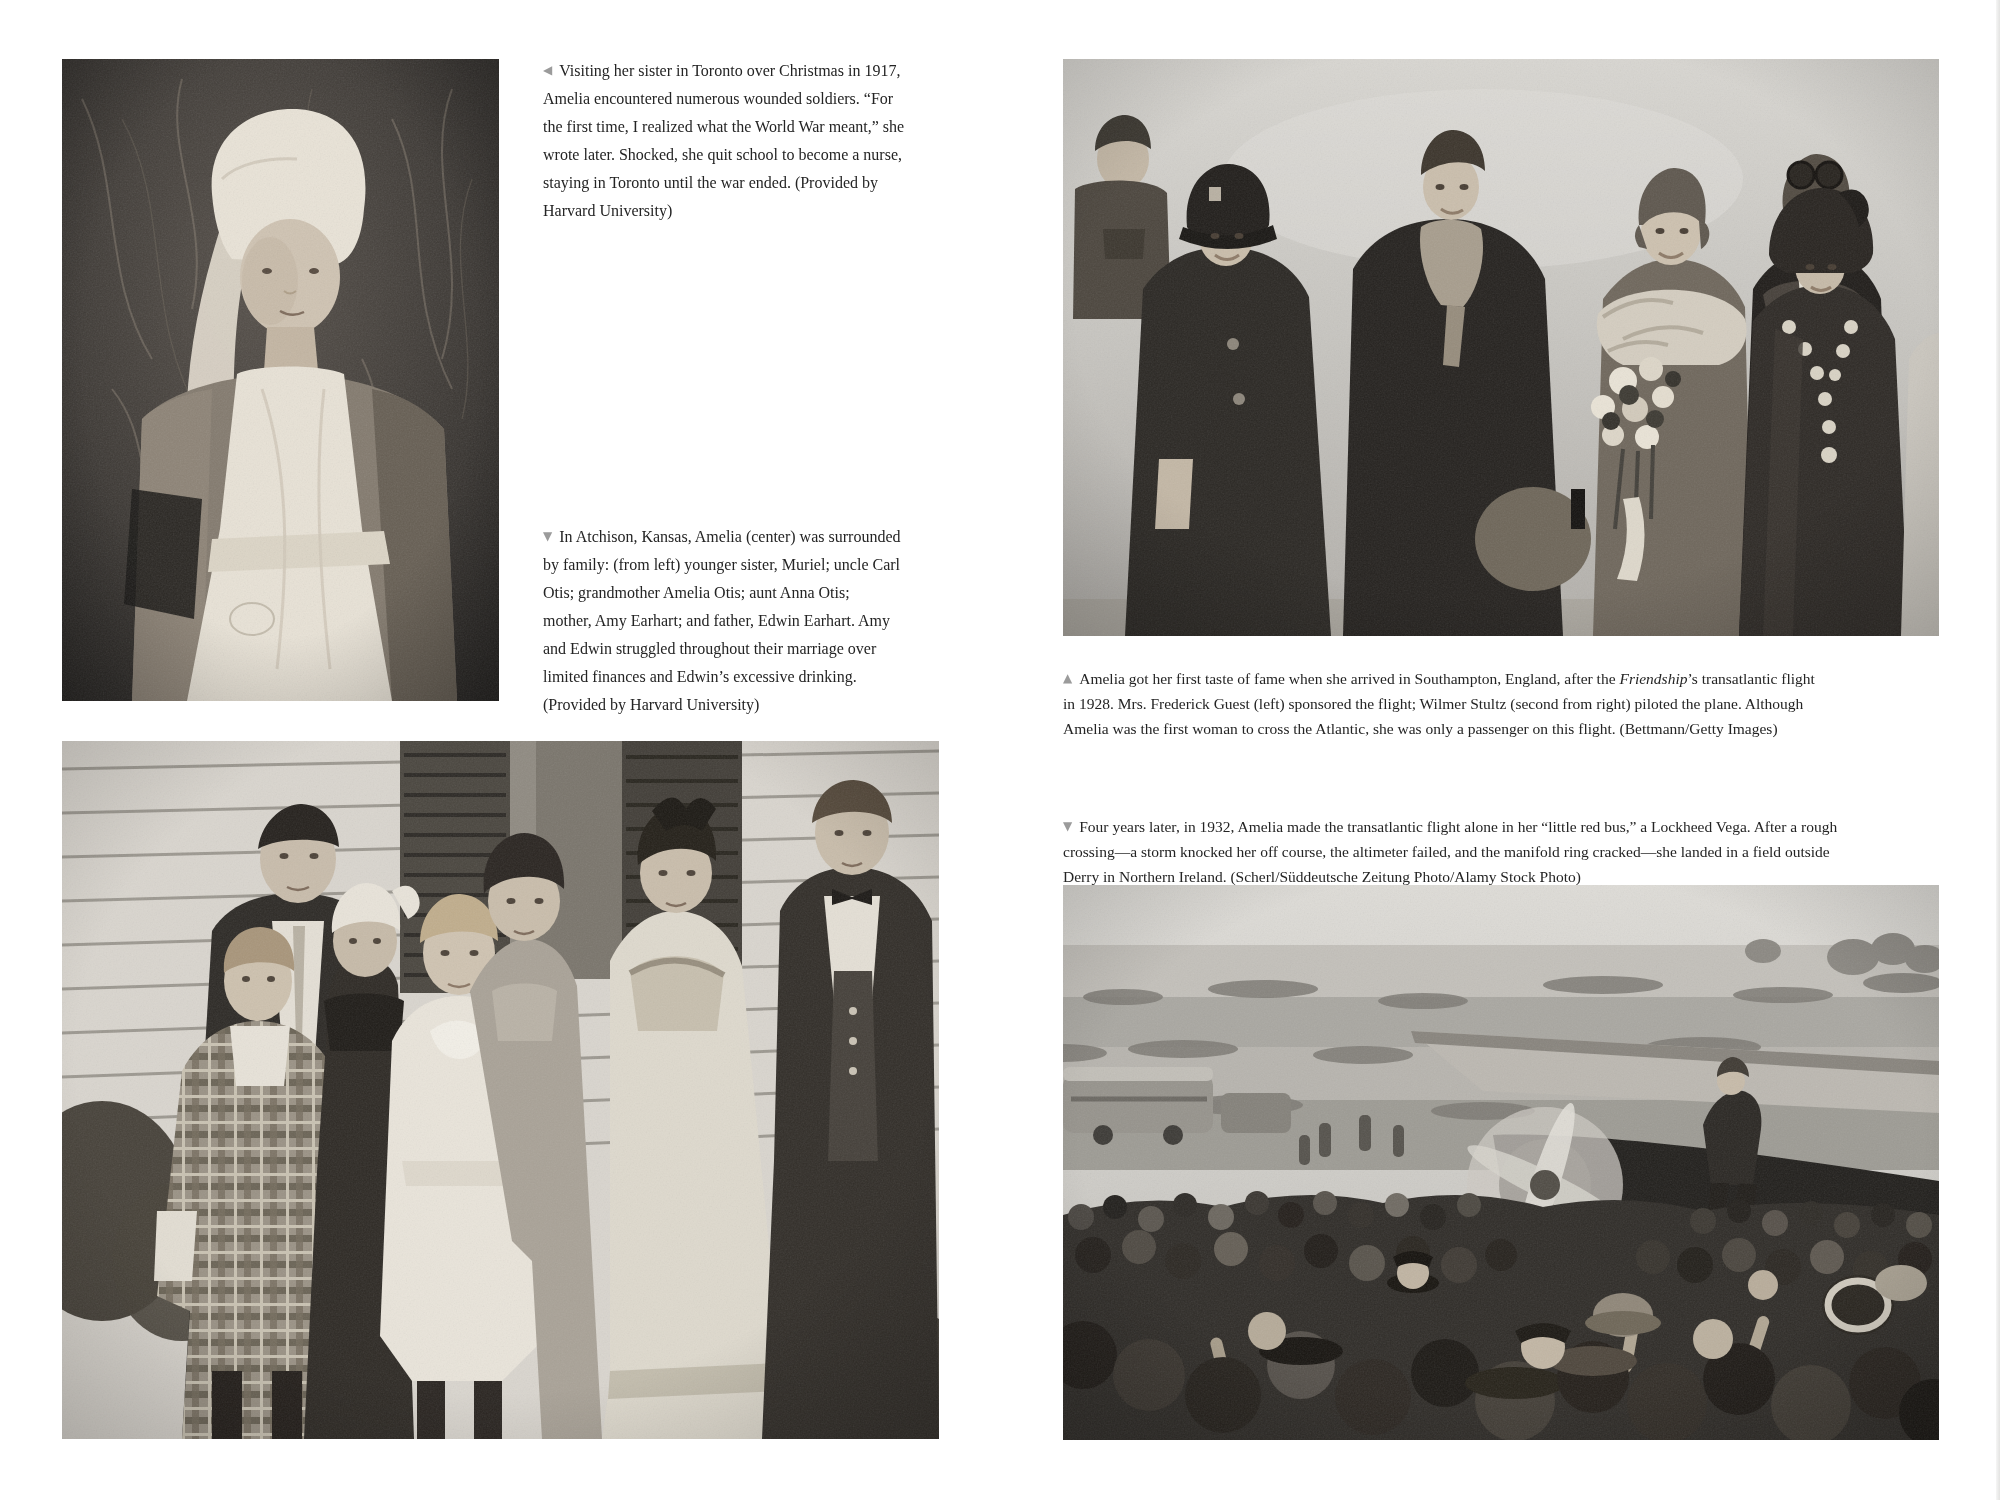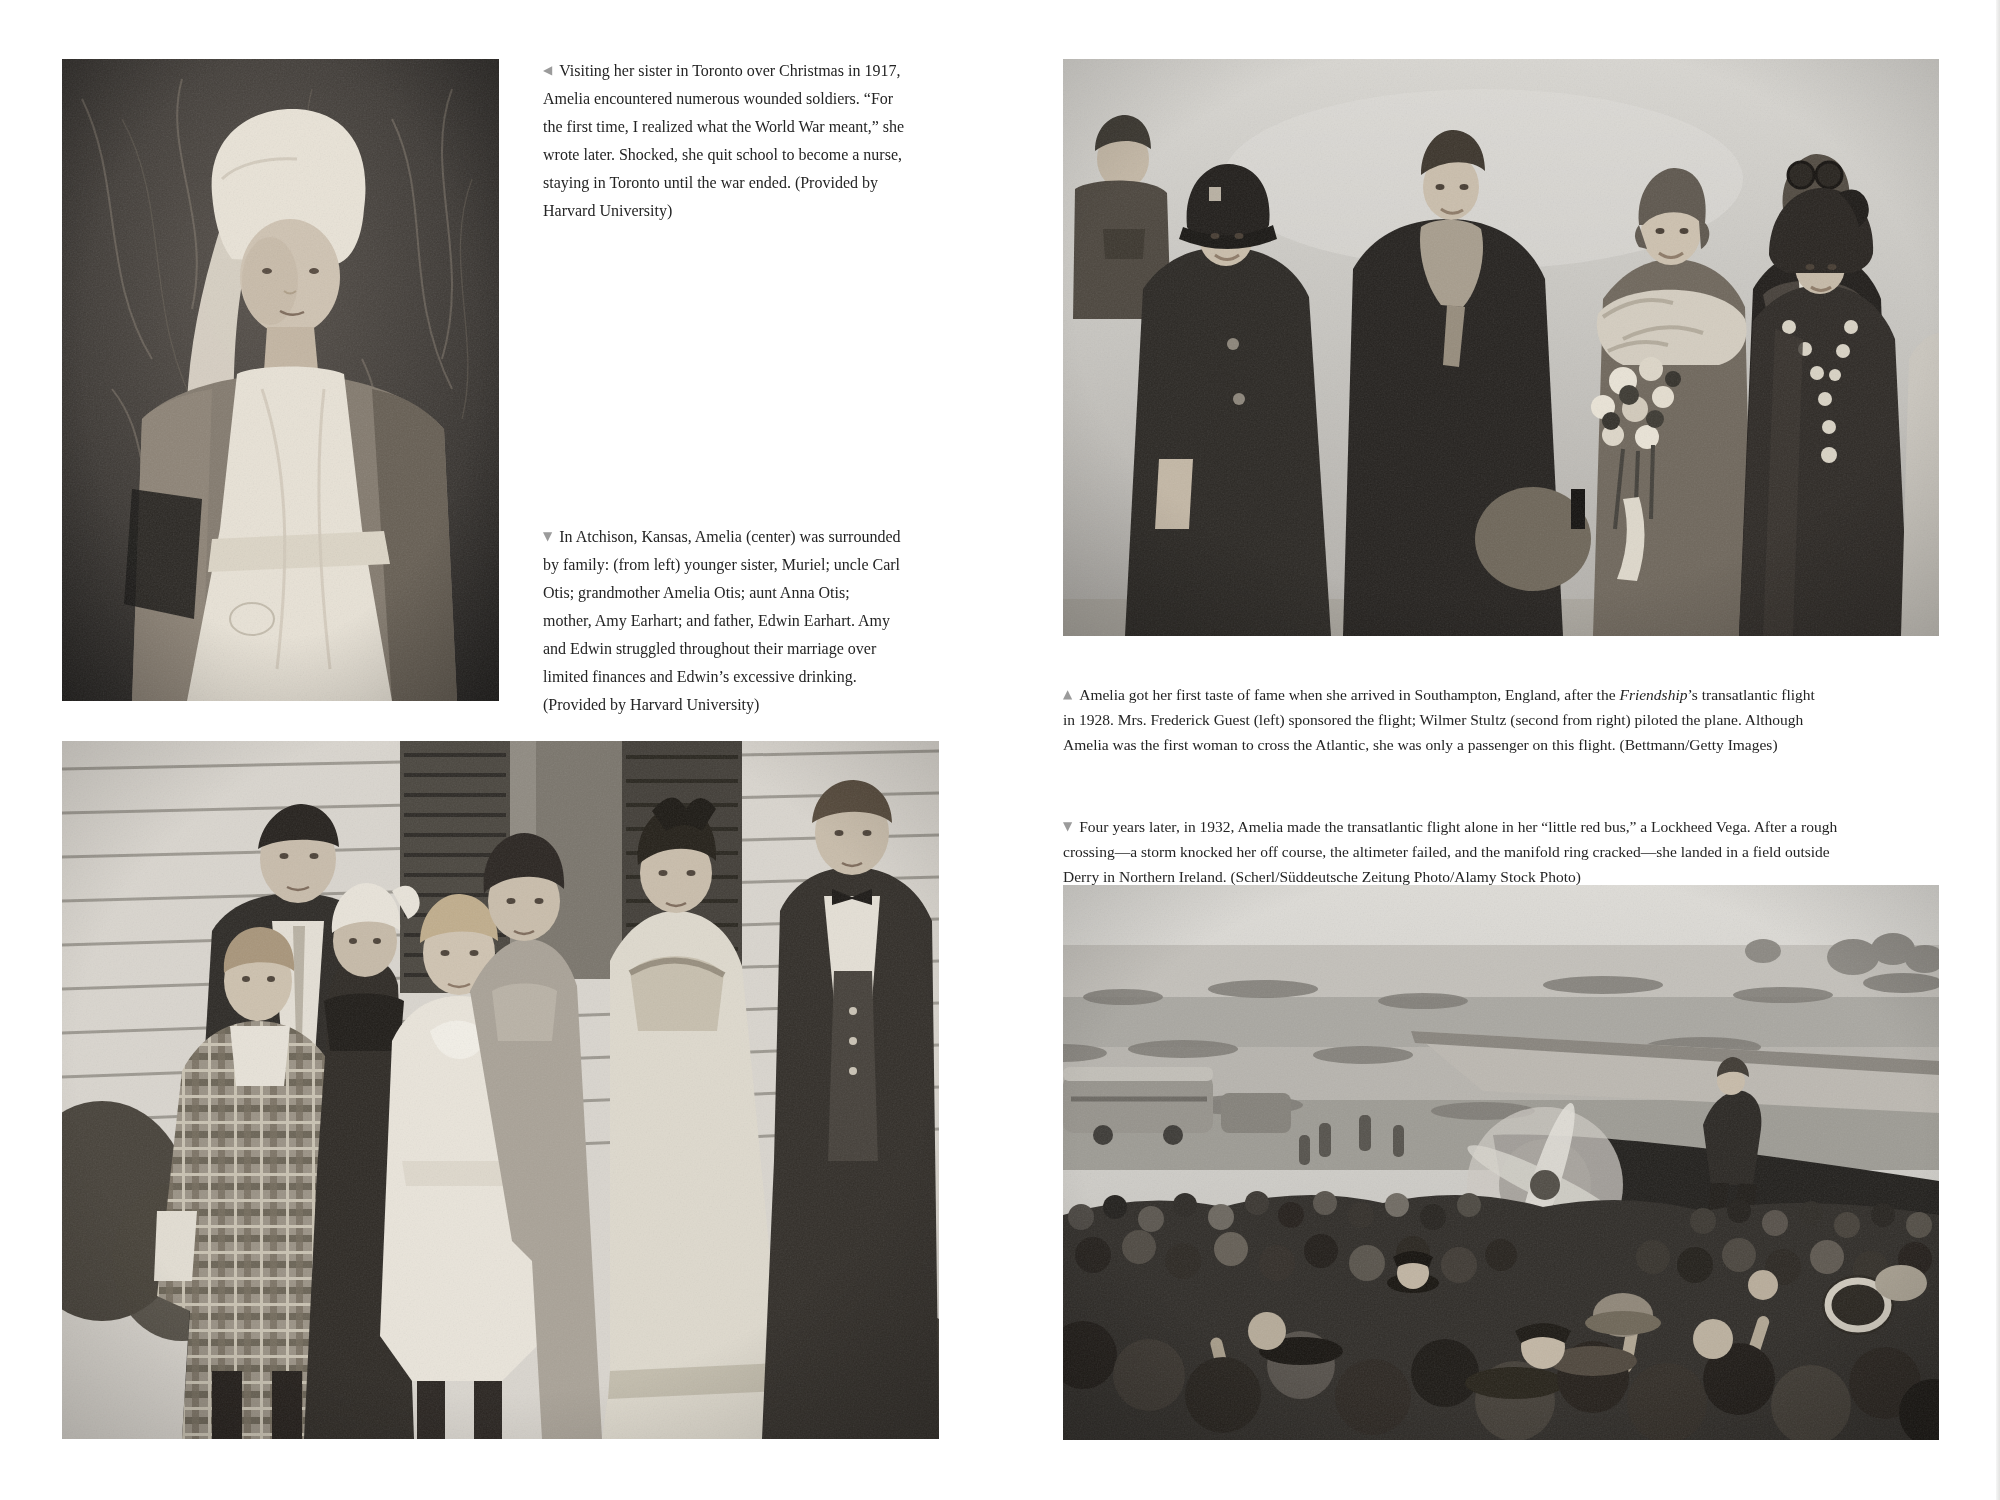--- a/index.html
+++ b/index.html
@@ -400,21 +400,21 @@
         </g>
         <path d="M712,270 L700,577 L730,577 L740,280 Z" fill="#3a352f" opacity="0.8"></path>
       </g>
 
       <path d="M846,300 C856,280 870,274 876,274 L876,577 L838,577 Z" fill="#cac6be"></path>
       <rect width="876" height="577" filter="url(#grainF)" opacity="0.12"></rect>
       <rect width="876" height="577" fill="url(#v3)"></rect>
     </svg>
   </figure>
 
-  <p class="cap cap-right" style="left:63px;top:682px">
+  <p class="cap cap-right" style="left:63px;top:666px">
     <span class="marker">▲</span><span class="cap-text"><span>Amelia got her first taste of fame when she arrived in Southampton, England, after the </span><em>Friendship</em><span>’s transatlantic flight
 in 1928. Mrs. Frederick Guest (left) sponsored the flight; Wilmer Stultz (second from right) piloted the plane. Although
 Amelia was the first woman to cross the Atlantic, she was only a passenger on this flight. (Bettmann/Getty Images)</span></span>
   </p>
 
   <p class="cap cap-right" style="left:63px;top:814px">
     <span class="marker">▼</span><span class="cap-text"><span>Four years later, in 1932, Amelia made the transatlantic flight alone in her “little red bus,” a Lockheed Vega. After a rough
 crossing—a storm knocked her off course, the altimeter failed, and the manifold ring cracked—she landed in a field outside
 Derry in Northern Ireland. (Scherl/Süddeutsche Zeitung Photo/Alamy Stock Photo)</span></span>
   </p>

